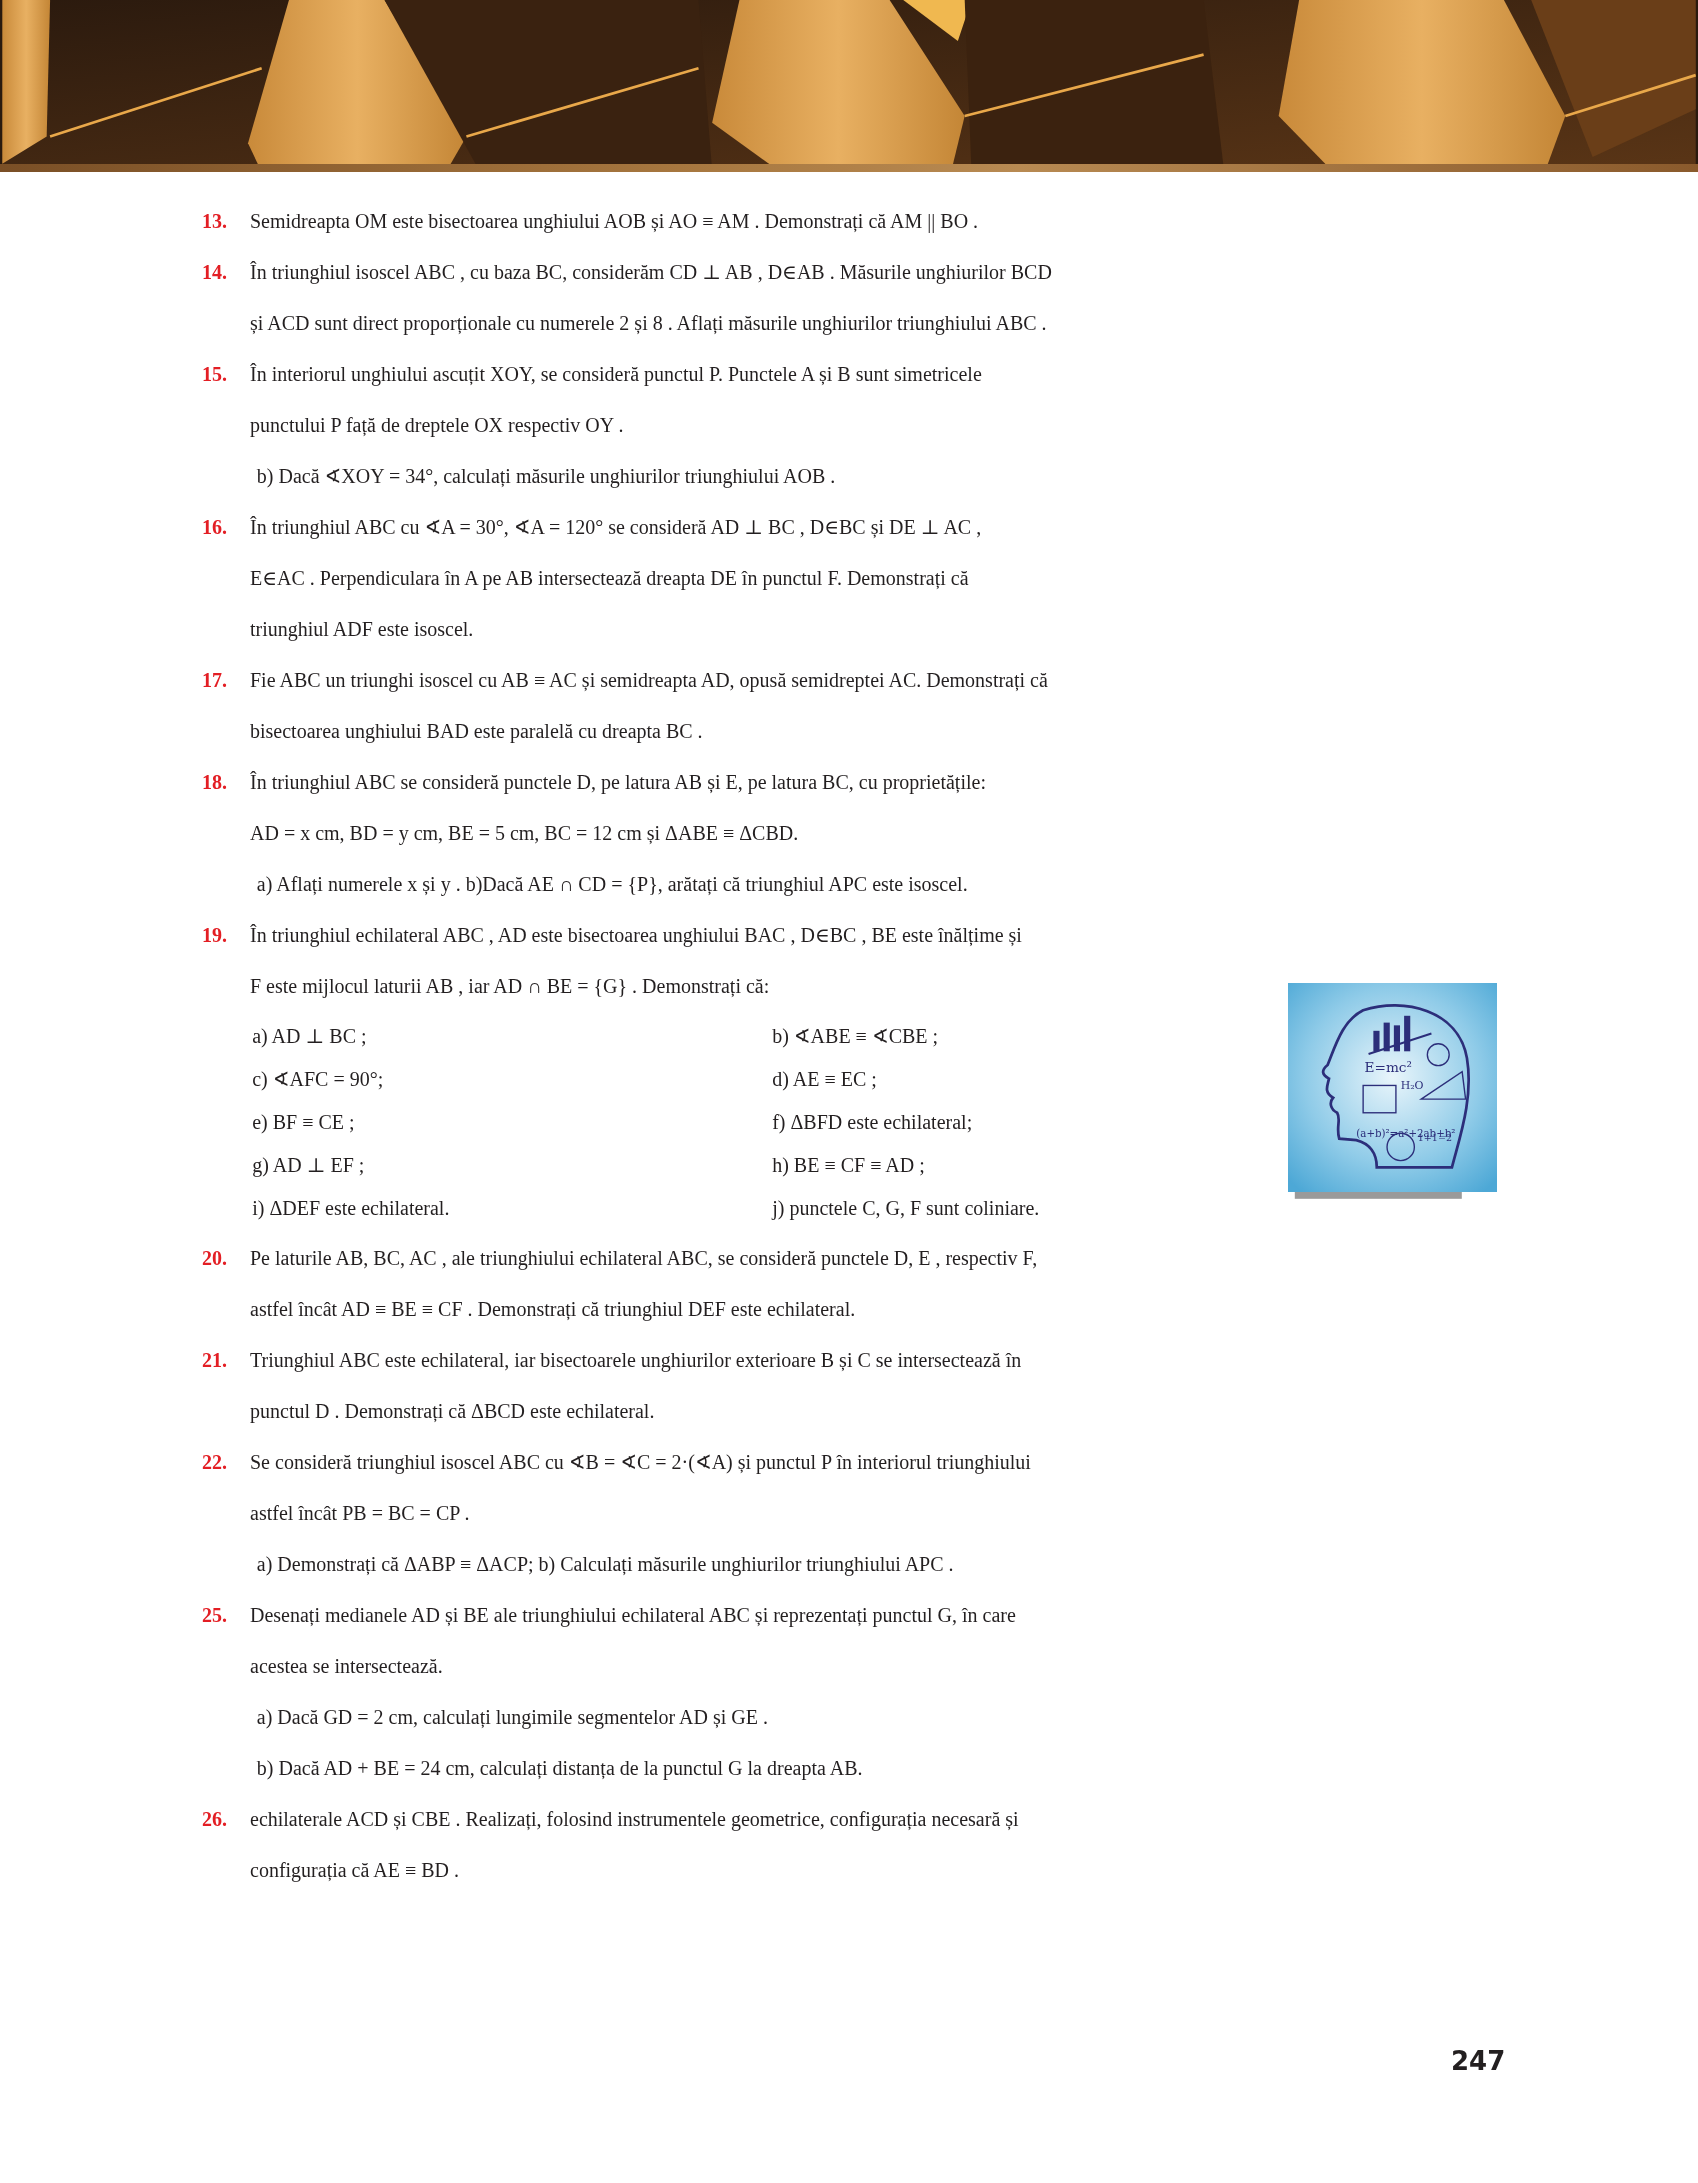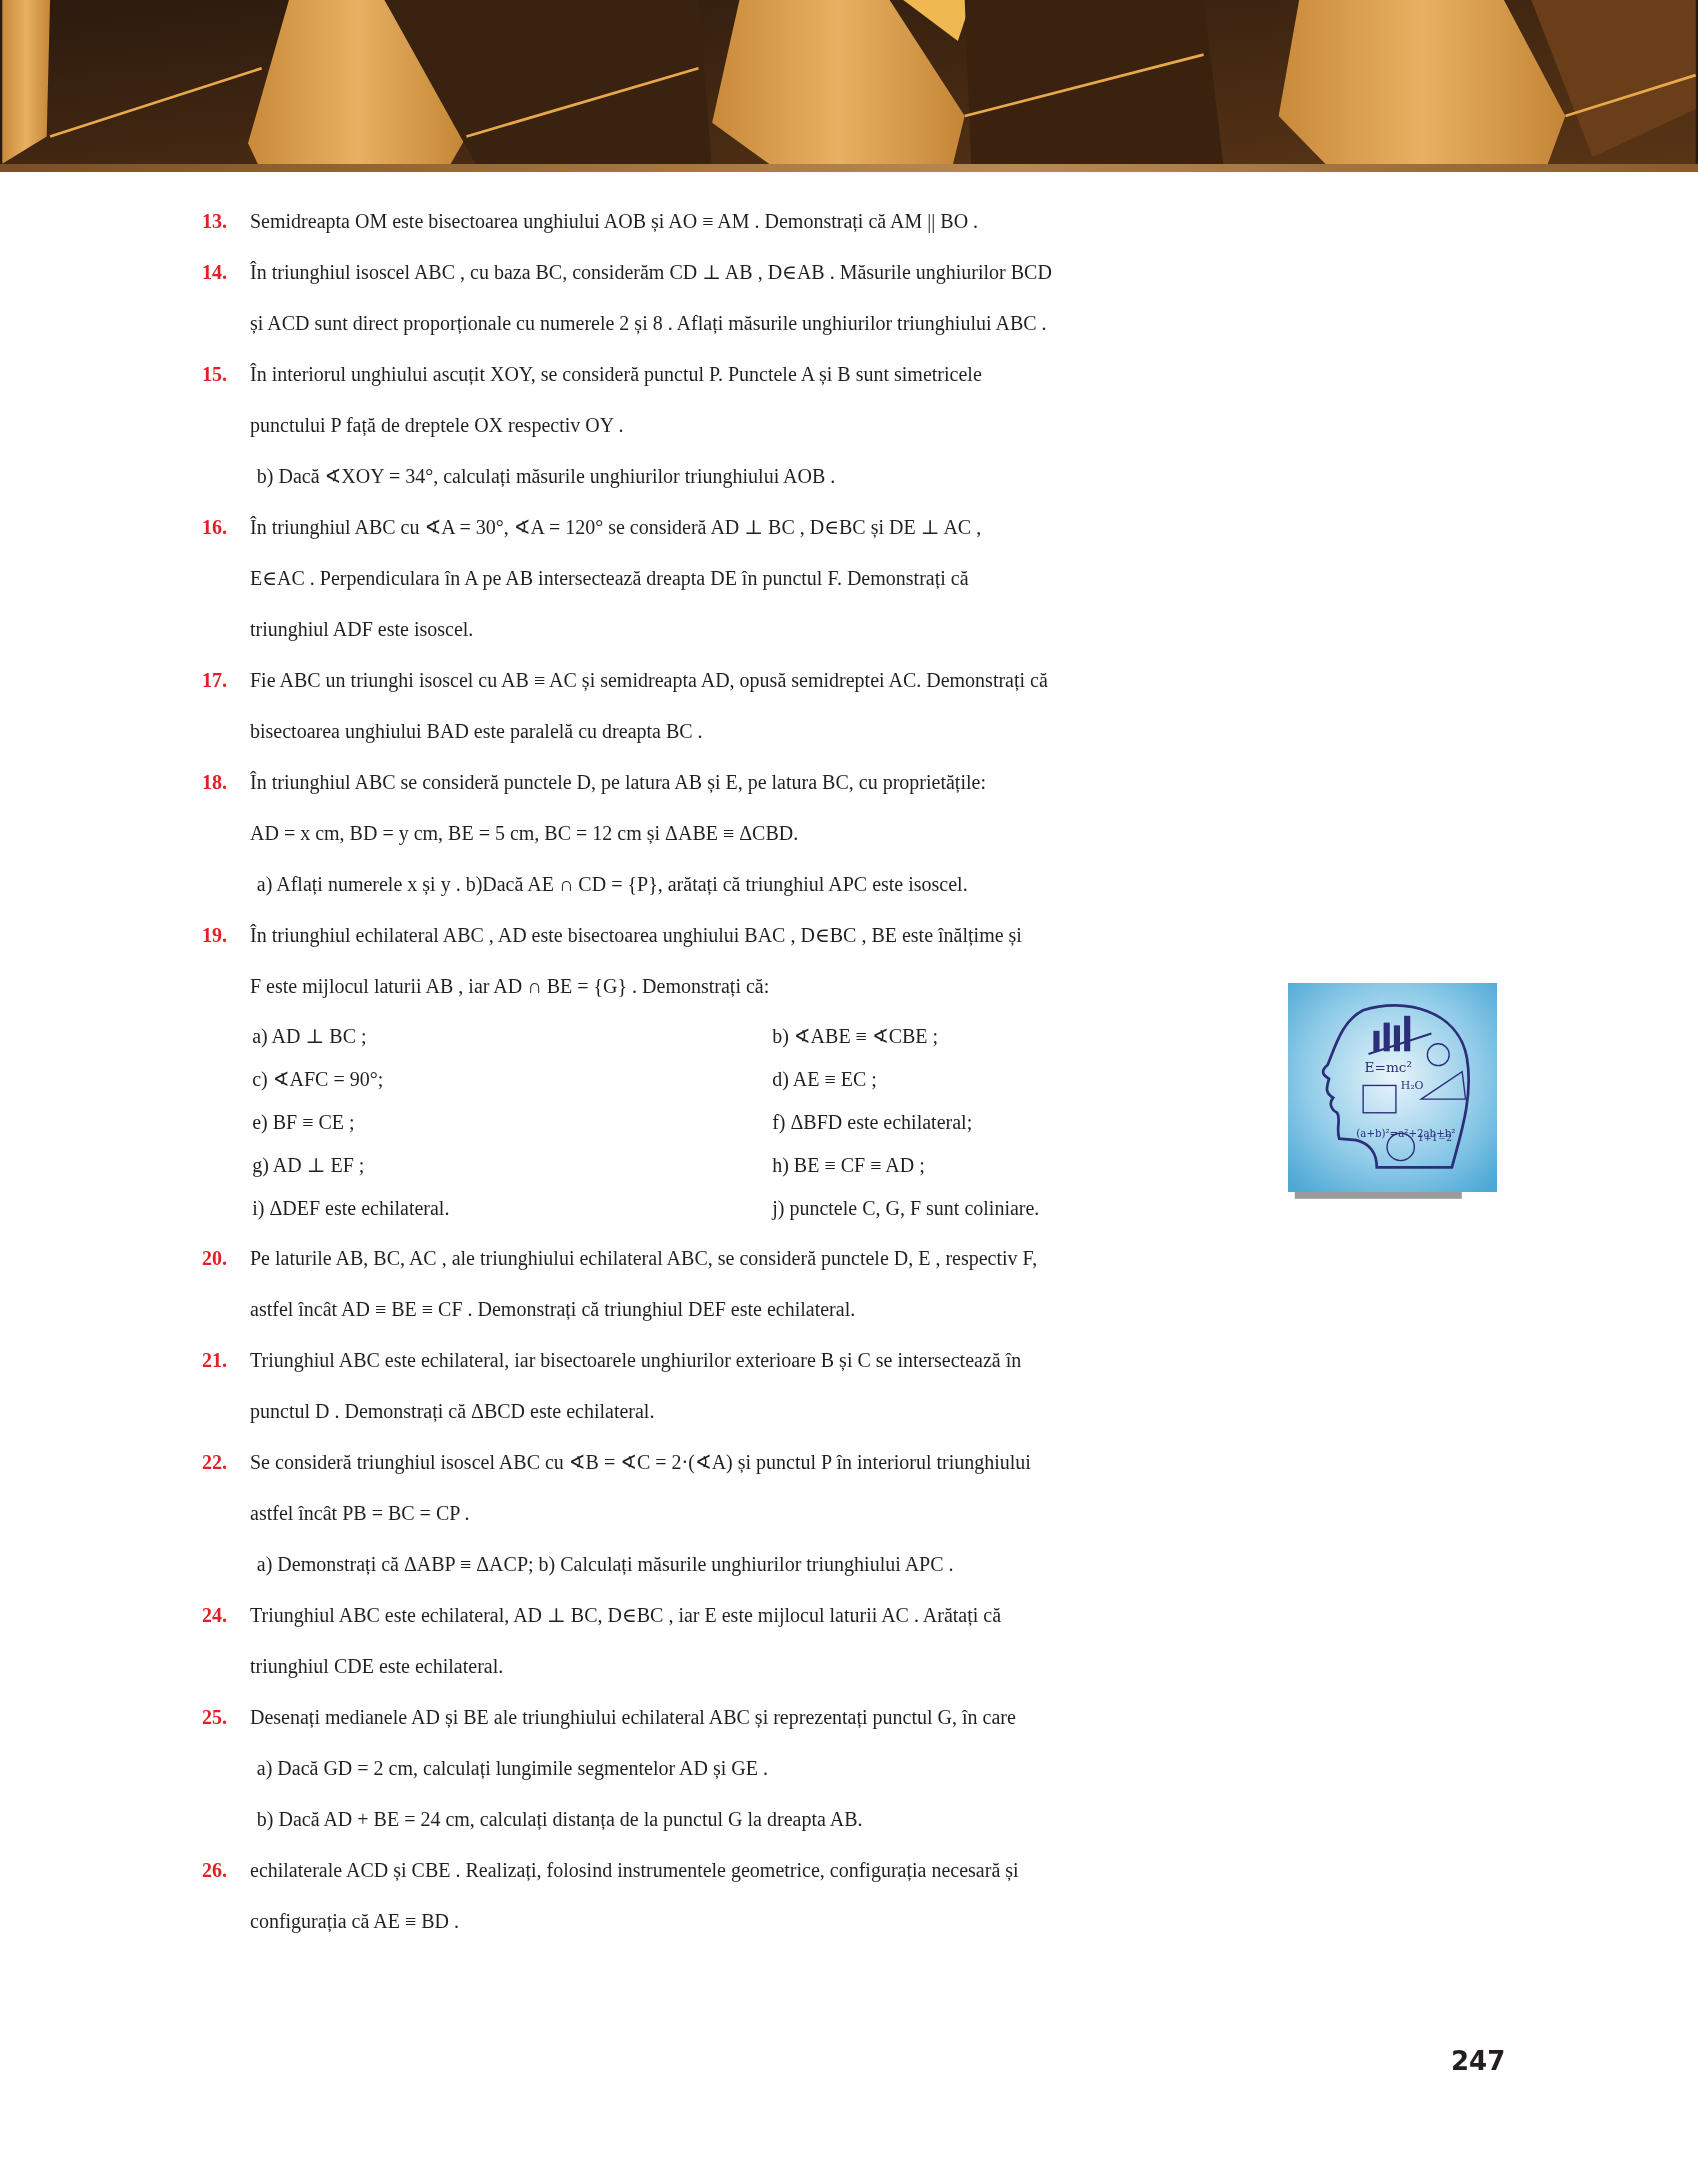--- a/index.html
+++ b/index.html
@@ -116,27 +116,23 @@
       <p>Triunghiul ABC este echilateral, iar bisectoarele unghiurilor exterioare B și C se intersectează în</p>
       <p class="last">punctul D . Demonstrați că ΔBCD este echilateral.</p>
     </div>
     <div class="prob">
       <span class="num">22.</span>
       <p>Se consideră triunghiul isoscel ABC cu ∢B = ∢C = 2·(∢A) și punctul P în interiorul triunghiului</p>
       <p class="last">astfel încât PB = BC = CP .</p>
       <p class="sub last">a) Demonstrați că ΔABP ≡ ΔACP;      b) Calculați măsurile unghiurilor triunghiului APC .</p>
     </div>
     <div class="prob">
-      <span class="num">24.</span>
-      <p>Triunghiul ABC este echilateral, AD ⊥ BC, D∈BC , iar E este mijlocul laturii AC . Arătați că</p>
-      <p class="last">triunghiul CDE este echilateral.</p>
-    </div>
-    <div class="prob">
       <span class="num">25.</span>
       <p>Desenați medianele AD și BE ale triunghiului echilateral ABC și reprezentați punctul G, în care</p>
+      <p class="last">acestea se intersectează.</p>
       <p class="sub last">a) Dacă GD = 2 cm, calculați lungimile segmentelor AD și GE .</p>
       <p class="sub last">b) Dacă AD + BE = 24 cm, calculați distanța de la punctul G la dreapta AB.</p>
     </div>
     <div class="prob">
       <span class="num">26.</span>
       <p>echilaterale ACD și CBE . Realizați, folosind instrumentele geometrice, configurația necesară și</p>
       <p class="last">configurația că AE ≡ BD .</p>
     </div>
   </div>
 

